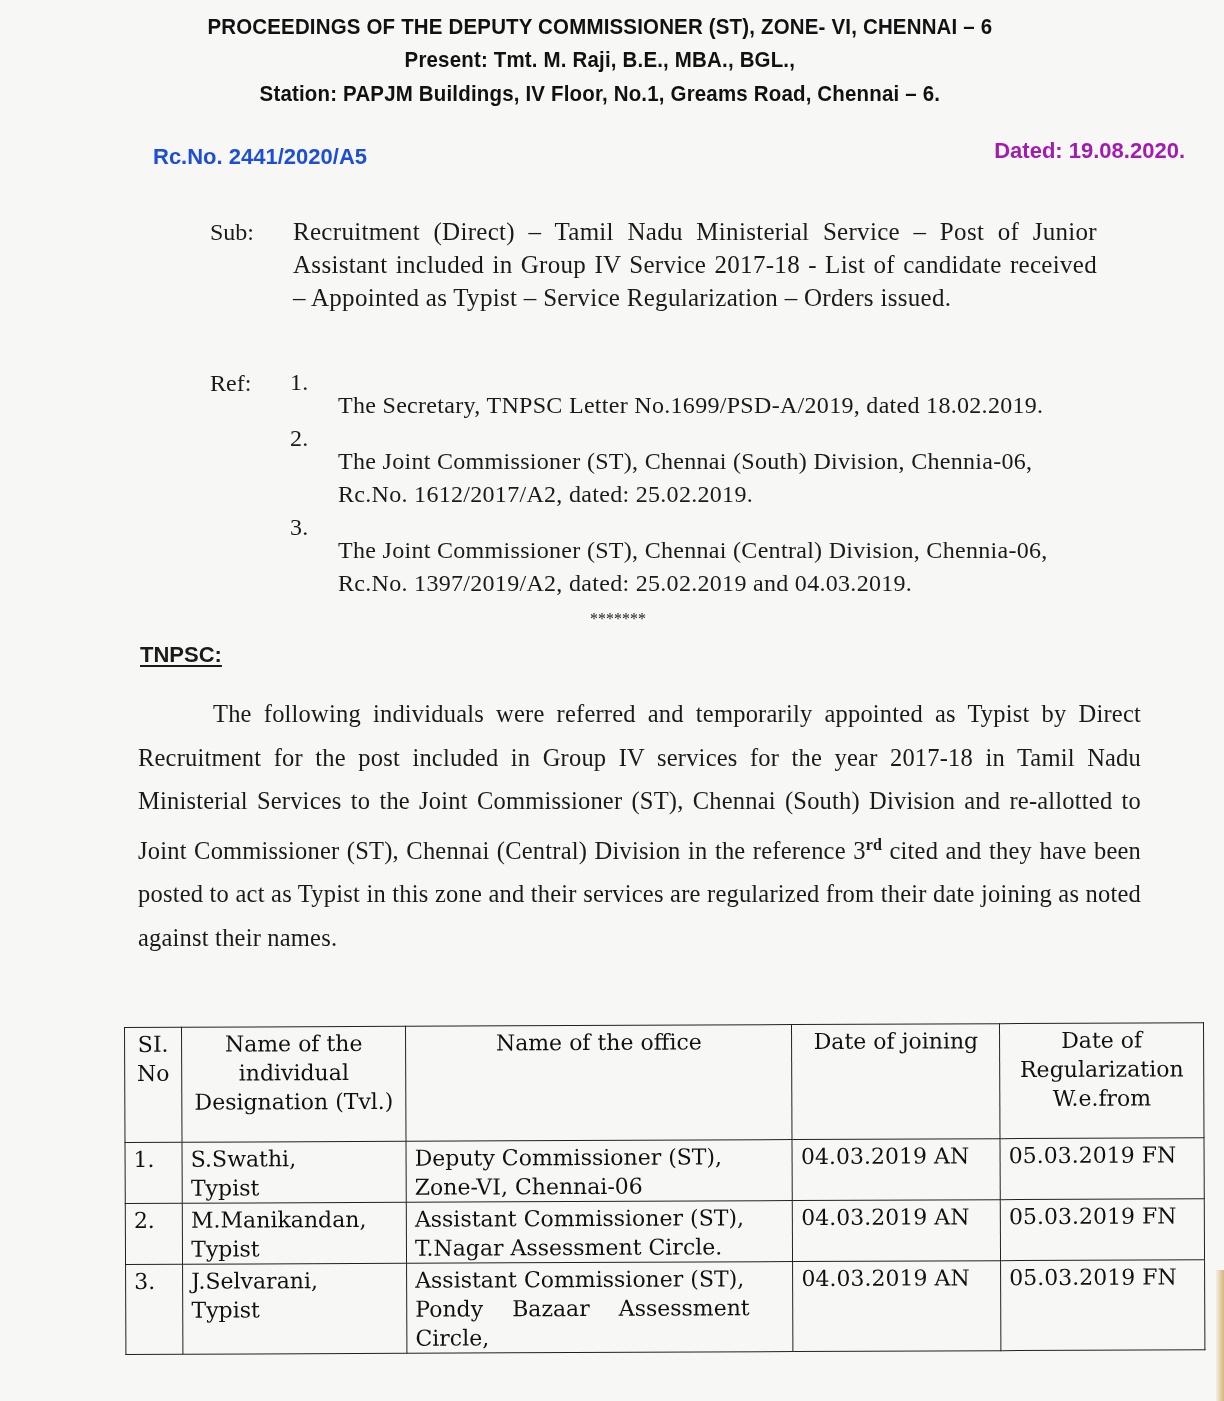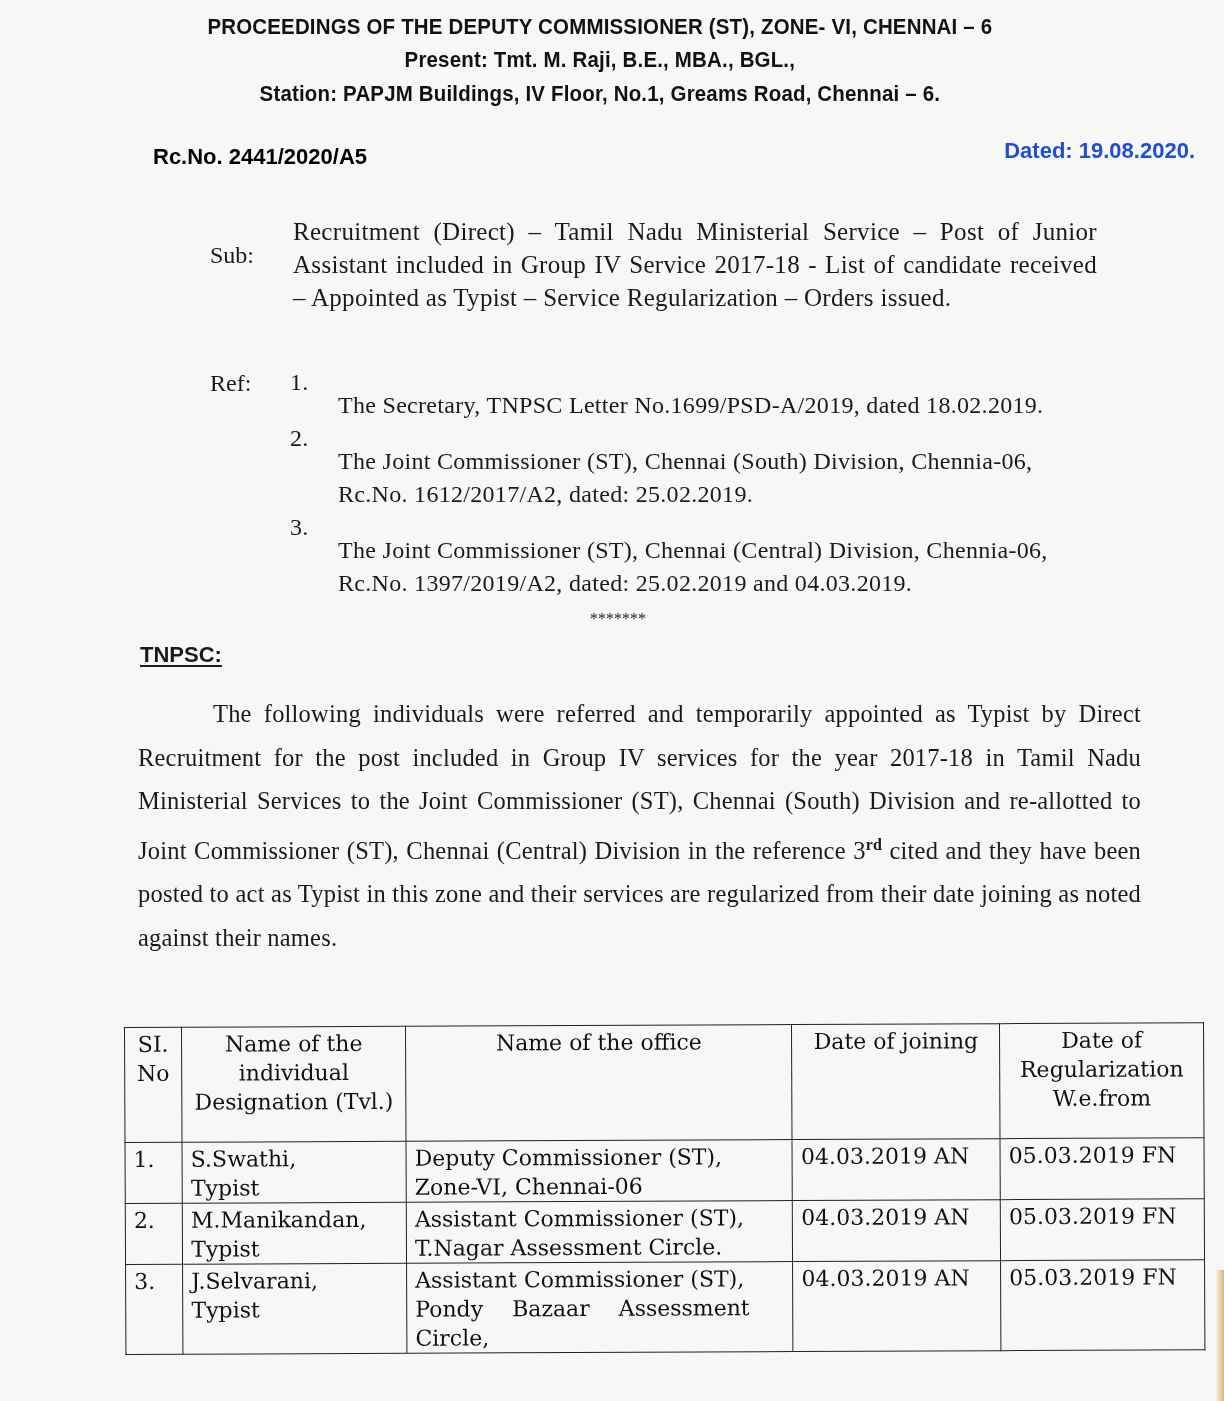--- a/index.html
+++ b/index.html
@@ -14,30 +14,30 @@
       position: absolute; left: 0; width: 1290px; text-align: center;
       font-family: "Liberation Sans", sans-serif; font-weight: bold;
       font-size: 22px; letter-spacing: 0.2px; color: #111;
       transform: scaleX(0.93); transform-origin: left top;
     }
     .hdr1 { top: 14px; }
     .hdr2 { top: 47px; }
     .hdr3 { top: 81px; }
     .rc {
       position: absolute; top: 144px; left: 153px;
-      font-family: "Liberation Sans", sans-serif; font-weight: bold; font-size: 22px; color: #000000;
+      font-family: "Liberation Sans", sans-serif; font-weight: bold; font-size: 22px; color: #1d4ed8;
     }
     .dated {
-      position: absolute; top: 138px; right: 29px;
-      font-family: "Liberation Sans", sans-serif; font-weight: bold; font-size: 22px; color: #1d4ed8;
+      position: absolute; top: 138px; right: 39px;
+      font-family: "Liberation Sans", sans-serif; font-weight: bold; font-size: 22px; color: #a21caf;
     }
     .sub-label, .ref-label {
       position: absolute; left: 210px; font-family: "Liberation Serif", serif; font-size: 24px;
     }
-    .sub-label { top: 242px; }
+    .sub-label { top: 219px; }
     .ref-label { top: 370px; }
     .sub-text {
       position: absolute; left: 293px; top: 215px; width: 804px;
       font-family: "Liberation Serif", serif; font-size: 25px; line-height: 33px;
       text-align: justify; letter-spacing: 0.3px;
     }
     .refs {
       position: absolute; left: 290px; top: 366px; width: 790px;
       font-family: "Liberation Serif", serif; font-size: 24px; line-height: 33px;
       letter-spacing: 0.3px;

